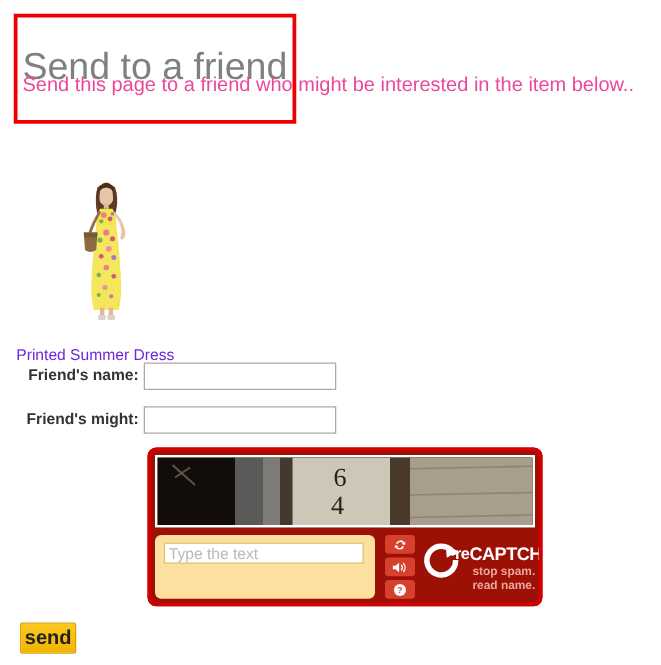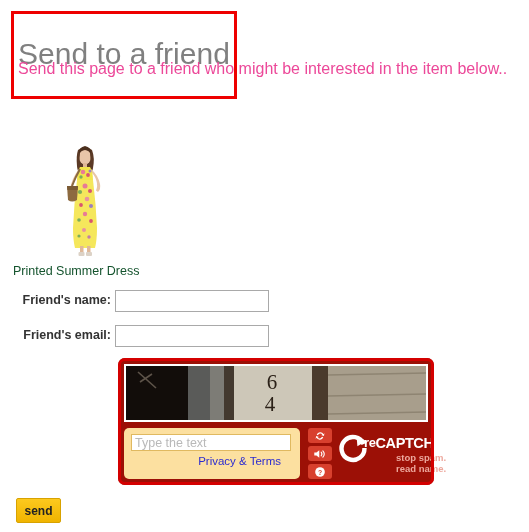--- a/index.html
+++ b/index.html
@@ -66,23 +66,23 @@
     left: 45px;
     top: 142px;
     width: 80px;
     height: 118px;
     background: #ffffff;
     overflow: hidden;
   }
   .product-name {
     position: absolute;
     left: 13px;
-    top: 264px;
+    top: 277px;
     font-size: 12.5px;
-    color: #14532d;
+    color: #6d28d9;
     white-space: nowrap;
   }
 
   
   .form-row {
     position: absolute;
     left: 0;
     height: 24px;
   }
   .form-row .lbl {
@@ -157,21 +157,21 @@
   }
   .captcha-entry {
     position: absolute;
     left: 0;
     top: 0;
     width: 176px;
     height: 51px;
     background: #fce0a0;
     border-radius: 5px;
     box-sizing: border-box;
-    padding: 6px 19px 0 7px;
+    padding: 6px 7px 0 7px;
   }
   .captcha-input {
     display: block;
     width: 160px;
     height: 17px;
     border: 1px solid #e0b960;
     background: #ffffff;
     font-family: "Liberation Sans", sans-serif;
     font-size: 12.5px;
     color: #222;
@@ -222,41 +222,41 @@
     font-weight: bold;
     color: #ffffff;
     letter-spacing: -0.4px;
     white-space: nowrap;
     line-height: 1;
   }
   .brand-word .re { font-size: 13px; vertical-align: 1px; }
   .brand-word .tm { font-size: 7px; vertical-align: 5px; }
   .brand-tag {
     position: absolute;
-    left: 58px;
+    left: 40px;
     top: 23px;
     font-size: 9.5px;
     font-weight: bold;
     color: #eda79c;
     line-height: 10.5px;
     white-space: nowrap;
   }
 
   
   .send-button {
     position: absolute;
     left: 16px;
     top: 498px;
     width: 45px;
     height: 25px;
     background: linear-gradient(#fcc91e, #f0b400);
     border: 1px solid #d8a200;
     border-radius: 2px;
     font-family: "Liberation Sans", sans-serif;
-    font-size: 12px;
+    font-size: 16px;
     font-weight: bold;
     color: #222222;
     cursor: pointer;
     padding: 0;
   }
 </style>
 </head>
 <body>
 
 <div class="page">
@@ -324,21 +324,21 @@
     <div class="lbl-holder">
       <span class="lbl">Friend's name:</span>
     </div>
     <div class="fld-holder">
       <input class="fld" type="text" placeholder="" style="">
     </div>
   </div>
 
   <div class="form-row" id="row-email">
     <div class="lbl-holder">
-      <span class="lbl">Friend's email:</span>
+      <span class="lbl">Friend's might:</span>
     </div>
     <div class="fld-holder">
       <input class="fld" type="text" placeholder="" style="">
     </div>
   </div>
 
   <div class="captcha-outer">
 
     <div class="captcha-image">
       <svg width="300" height="54" viewBox="0 0 300 54" xmlns="http://www.w3.org/2000/svg">
@@ -356,21 +356,20 @@
         <line x1="202" y1="48" x2="300" y2="46" stroke="#8e8472" stroke-width="1.4"></line>
         <text x="146" y="23" font-family="'Liberation Serif',serif" font-size="21" fill="#2b2118" text-anchor="middle">6</text>
         <text x="144" y="45" font-family="'Liberation Serif',serif" font-size="21" fill="#2b2118" text-anchor="middle">4</text>
       </svg>
     </div>
 
     <div class="captcha-inner-row">
 
       <div class="captcha-entry">
         <input class="captcha-input" type="text" placeholder="Type the text" style="">
-        <a class="privacy-link" href="#">Privacy &amp; Terms</a>
       </div>
 
       <div class="captcha-buttons">
         <span class="cbtn">
           <svg width="11" height="11" viewBox="0 0 16 16">
             <path d="M13.2 5.3A5.6 5.6 0 0 0 3.2 6.2l1.9.6A3.6 3.6 0 0 1 11.4 6l-1.8.7 4.2 1.4.6-4.4z" fill="#fff"></path>
             <path d="M2.8 10.7a5.6 5.6 0 0 0 10-1l-1.9-.5a3.6 3.6 0 0 1-6.2.9l1.8-.7L2.3 8l-.6 4.4z" fill="#fff"></path>
           </svg>
         </span>
         <span class="cbtn">

